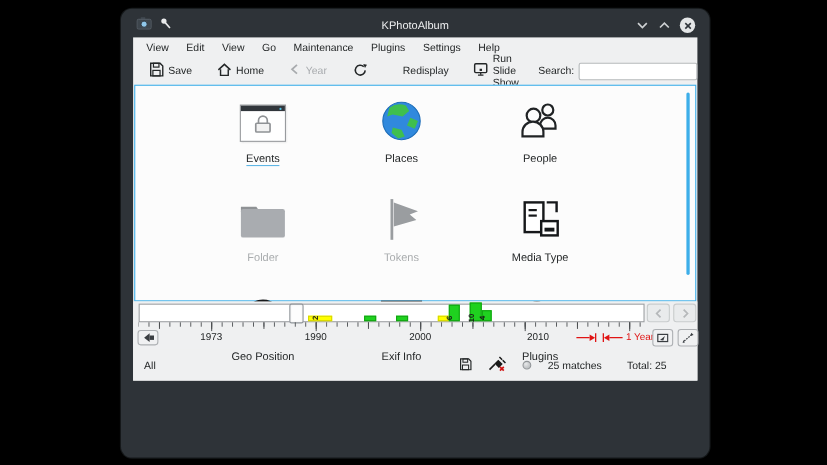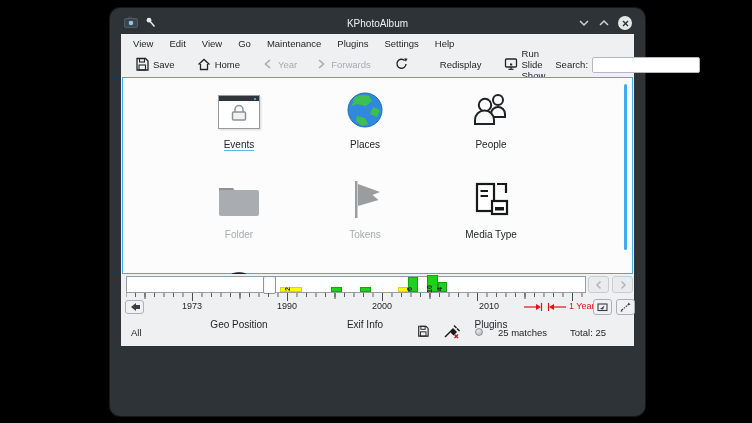--- a/index.html
+++ b/index.html
@@ -153,26 +153,20 @@
               <path d="M3.5,7 v5.5 h7 V7" fill="none" stroke="#232627" stroke-width="1.3"></path>
             </svg></span>
         <span>Home</span>
       </div>
       <div class="tool-btn disabled" style="margin-left:10px;">
         <span><svg width="12" height="12" viewBox="0 0 12 12">
               <polyline points="8,2 3.5,6 8,10" fill="none" stroke="#a8abae" stroke-width="1.6"></polyline>
             </svg></span>
         <span>Year</span>
       </div>
-      <div class="tool-btn disabled" style="margin-left:6px;">
-        <span><svg width="12" height="12" viewBox="0 0 12 12">
-              <polyline points="4,2 8.5,6 4,10" fill="none" stroke="#a8abae" stroke-width="1.6"></polyline>
-            </svg></span>
-        <span>Forwards</span>
-      </div>
       <div class="tool-btn" style="margin-left:12px;gap:32px;">
         <span><svg width="13" height="13" viewBox="0 0 13 13">
               <path d="M11,7 a4.5,4.5 0 1 1 -1.3,-3.4" fill="none" stroke="#232627" stroke-width="1.4"></path>
               <polygon points="9.2,1.2 12.6,1.8 10.8,4.8" fill="#232627"></polygon>
             </svg></span>
         <span>Redisplay</span>
       </div>
       <div class="tool-btn" style="margin-left:10px;">
         <span><svg width="14" height="14" viewBox="0 0 14 14">
               <rect x="1.5" y="2" width="11" height="8" rx="1" fill="none" stroke="#232627" stroke-width="1.3"></rect>

